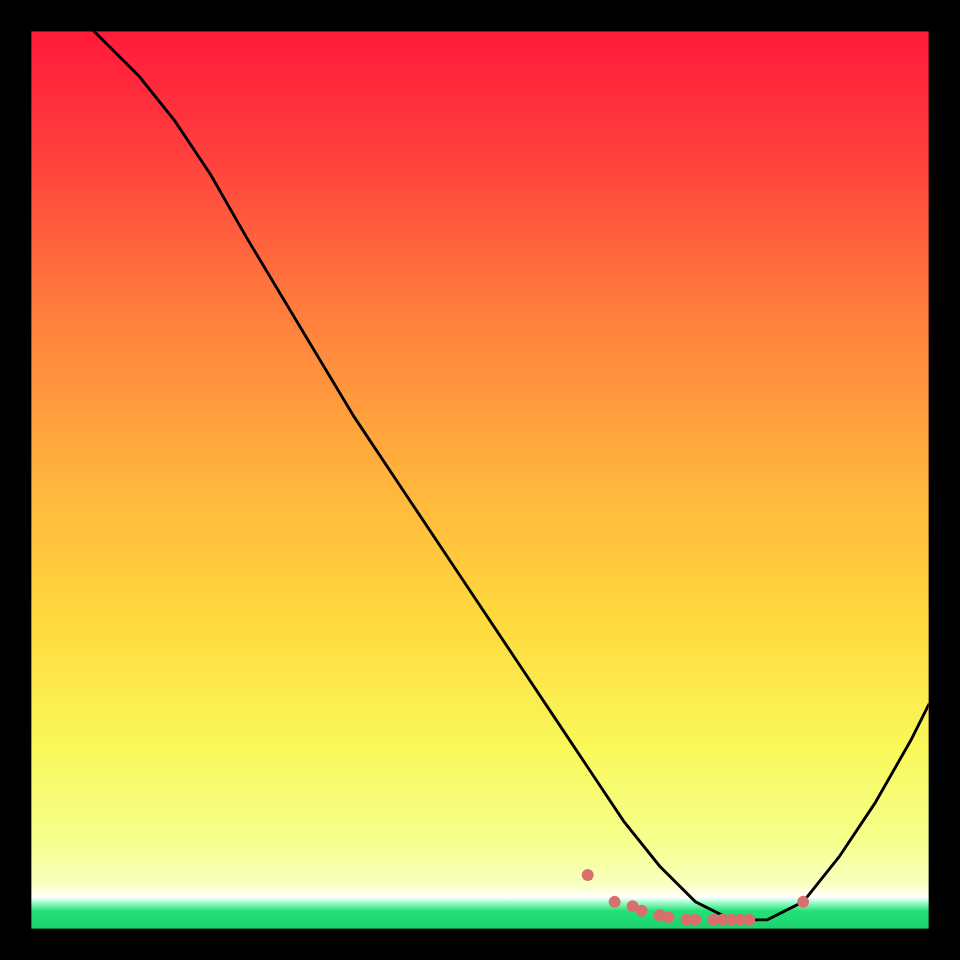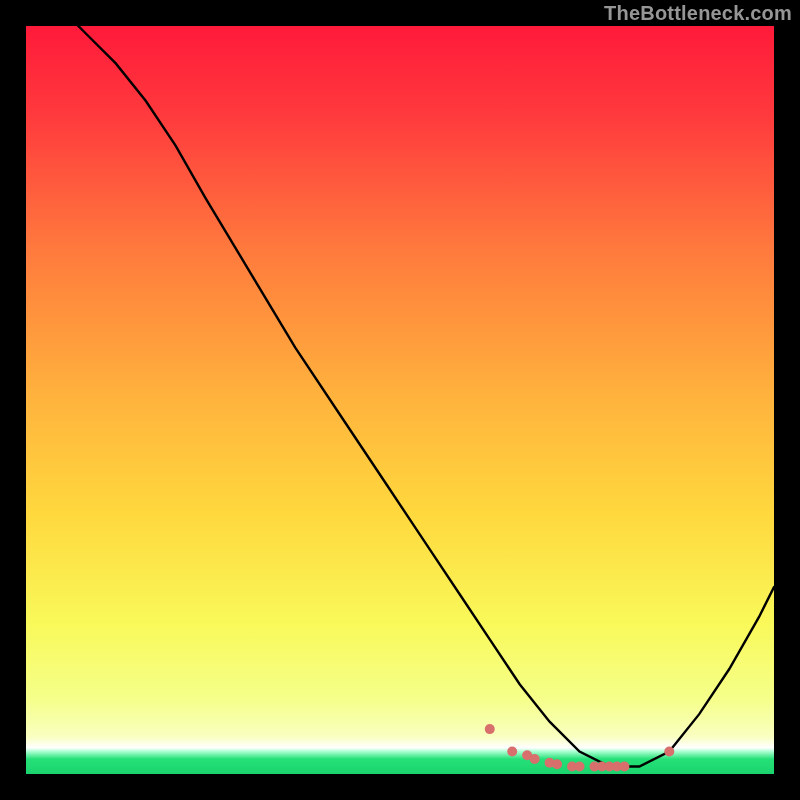--- a/index.html
+++ b/index.html
@@ -35,21 +35,20 @@
   }
   svg {
     display: block;
   }
 </style>
 </head>
 <body>
 
 <div class="container">
 
-  <div class="watermark">TheBottleneck.com</div>
 
   <div class="plot-area">
     <svg id="chart-svg" width="748" height="748" viewBox="0 0 748 748">
       <defs>
         <linearGradient id="bg-grad" x1="0" y1="0" x2="0" y2="1">
           <stop offset="0%" stop-color="#ff1a3a"></stop>
           <stop offset="12%" stop-color="#ff3a3d"></stop>
           <stop offset="30%" stop-color="#ff7a3d"></stop>
           <stop offset="50%" stop-color="#ffb43d"></stop>
           <stop offset="65%" stop-color="#ffd83d"></stop>

